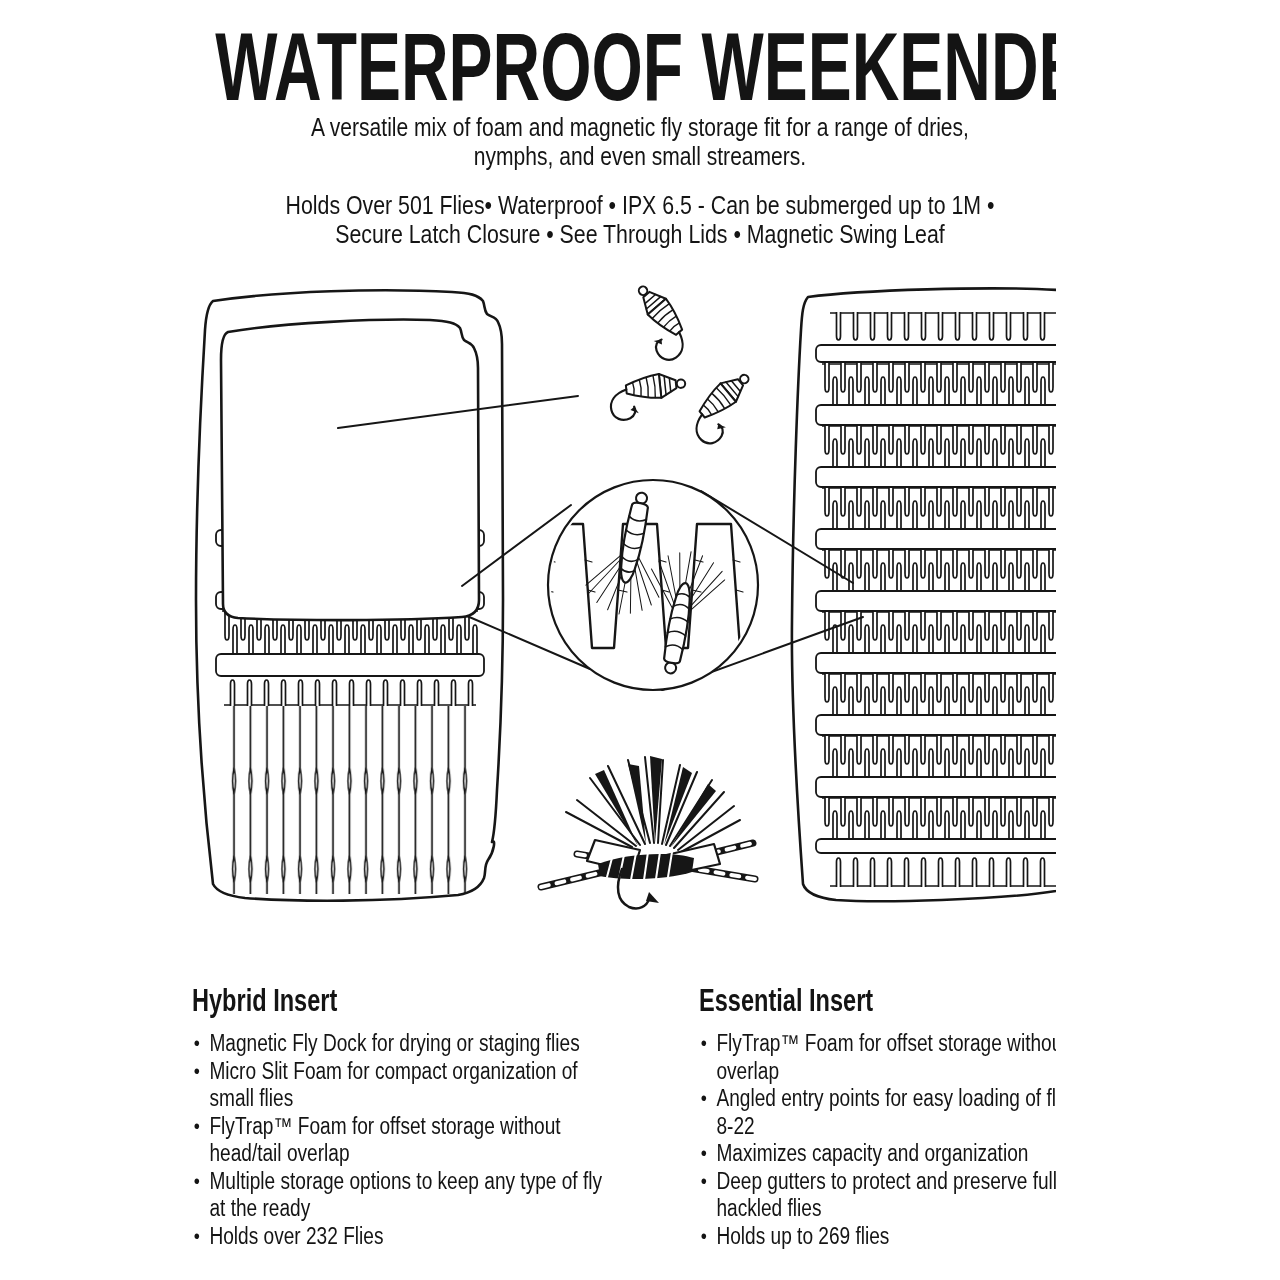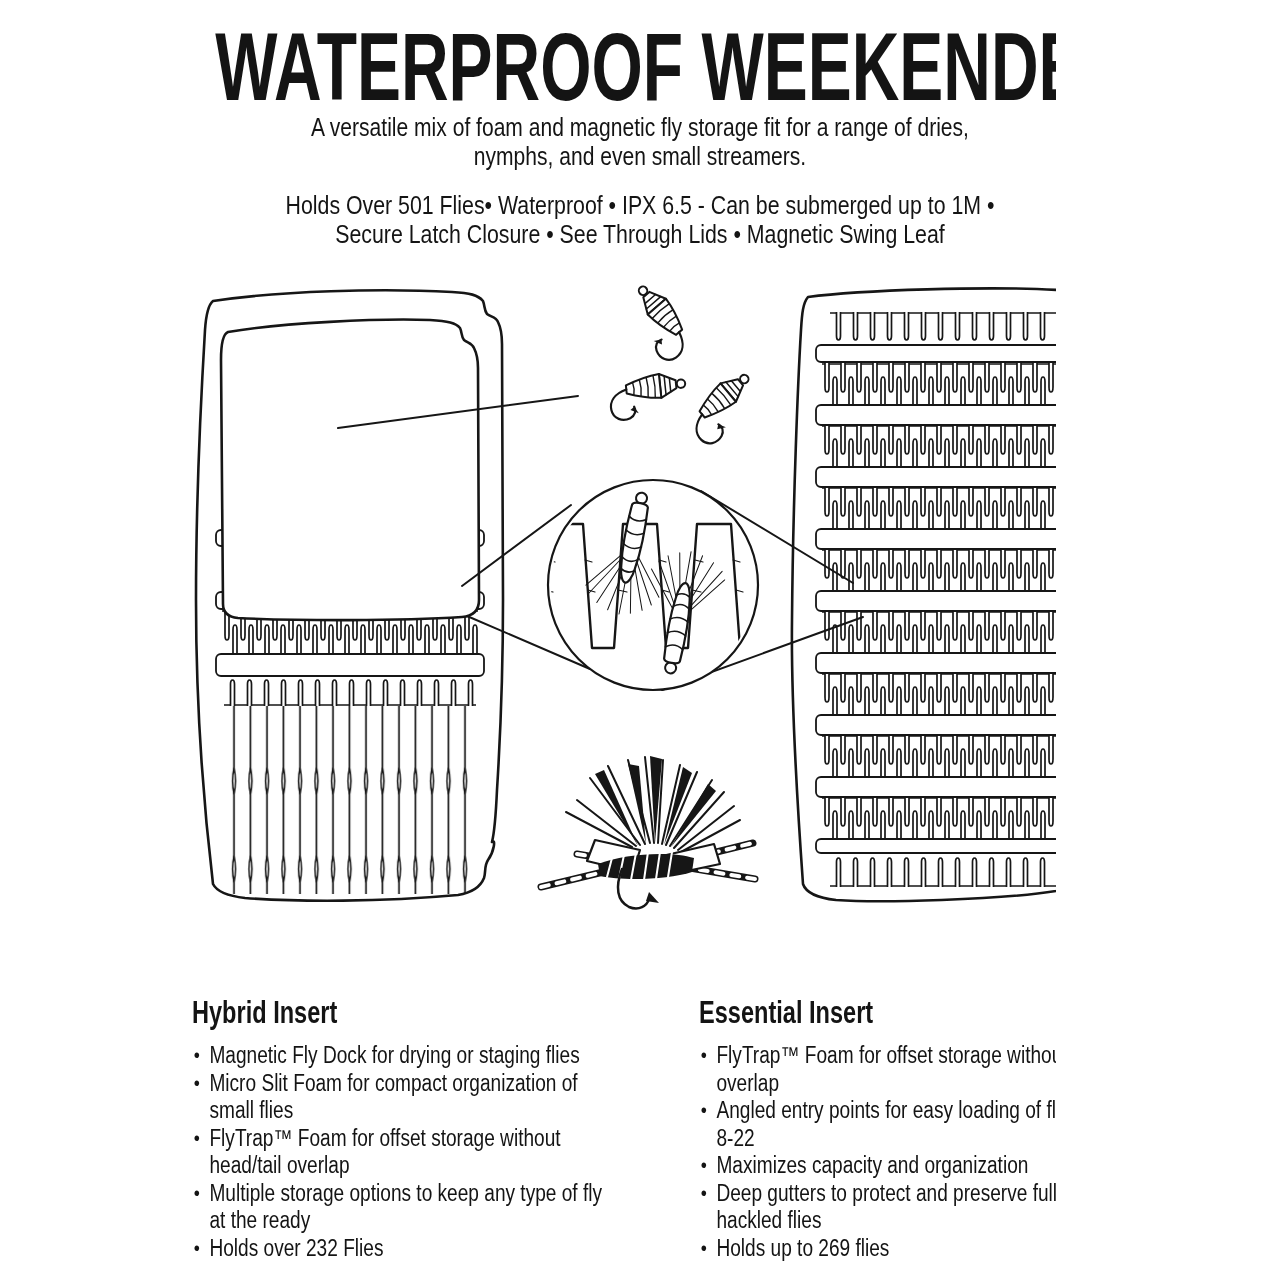--- a/index.html
+++ b/index.html
@@ -26,21 +26,21 @@
     position: absolute; top: 113px; left: 0; width: 1280px;
     text-align: center; font-size: 26px; line-height: 29px; font-weight: 500;
     transform: scaleX(0.81); transform-origin: 50% 50%;
   }
   .features {
     position: absolute; top: 191px; left: 0; width: 1280px;
     text-align: center; font-size: 26px; line-height: 29px; font-weight: 500;
     transform: scaleX(0.82); transform-origin: 50% 50%;
   }
   .diagram-svg { position: absolute; top: 0; left: 0; }
-  .col { position: absolute; width: 600px; transform-origin: 0 0; margin-top: 12px; }
+  .col { position: absolute; width: 600px; transform-origin: 0 0; }
   .col-heading {
     font-size: 31px; font-weight: 700; line-height: 34px;
     transform: scaleX(0.76); transform-origin: 0 50%;
     white-space: nowrap;
   }
   .bullets { margin-top: 12px; transform: scaleX(0.83); transform-origin: 0 0; width: 620px; }
   .b {
     position: relative; padding-left: 21px;
     font-size: 23px; line-height: 27.5px;
   }

